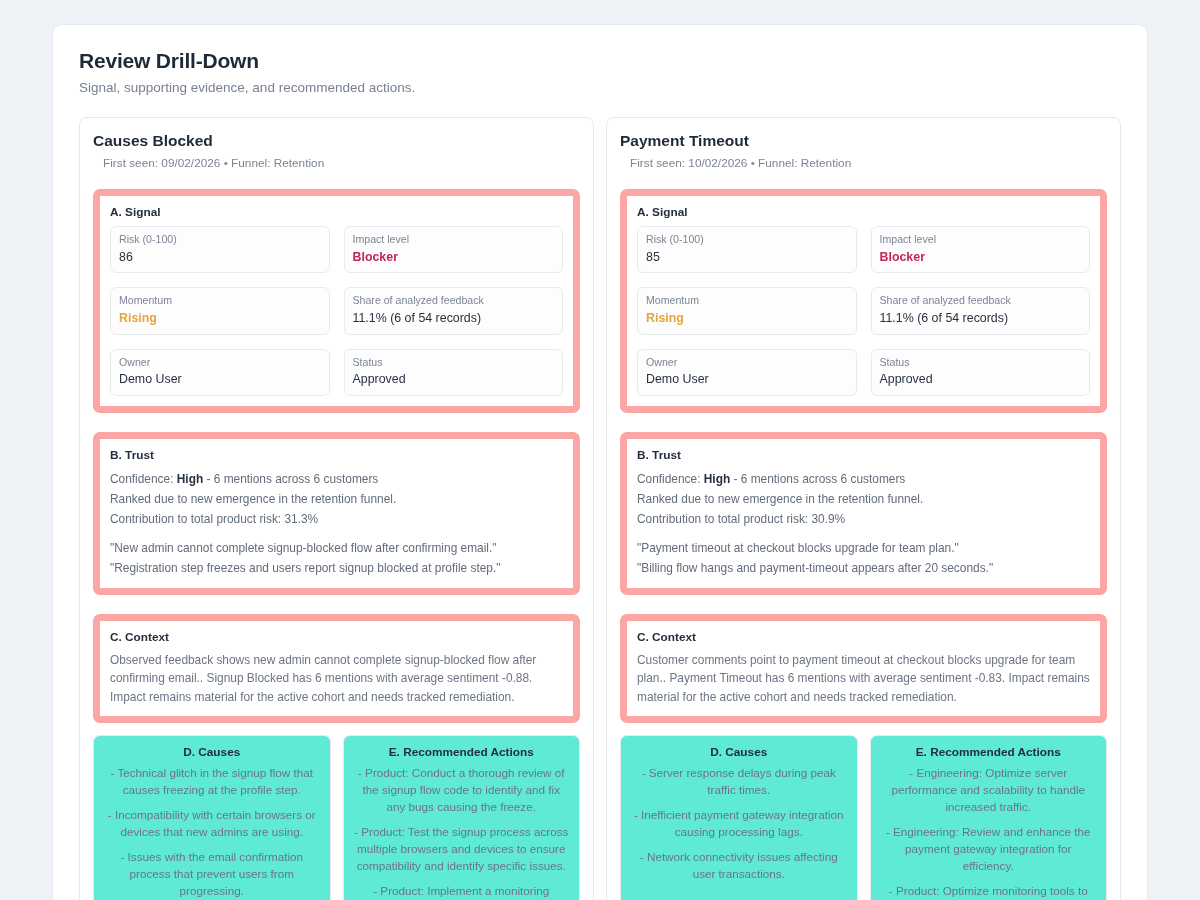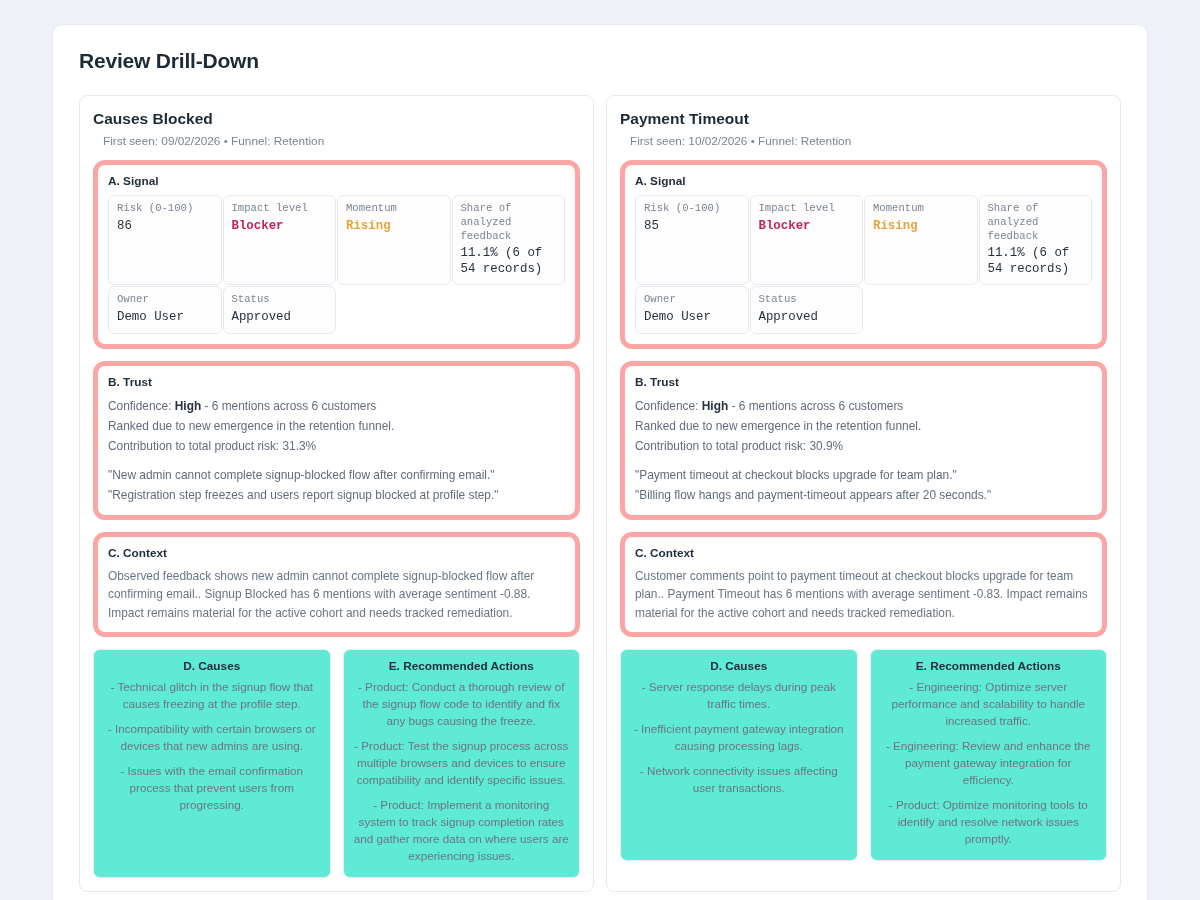--- a/index.html
+++ b/index.html
@@ -40,36 +40,35 @@
     padding: 14px 13px 13px 13px;
   }
   .issue-title {
     font-size: 15.5px; font-weight: bold; color: #1f2a37;
   }
   .issue-meta {
     font-size: 11.8px; color: #7b8594; margin-top: 6px; margin-left: 10px;
   }
 
   .section {
-    border: 5px solid #fca5a5;
-    border-radius: 12px;
-    margin-top: 12px;
+    border: 7px solid #fca5a5;
+    border-radius: 7px;
+    margin-top: 19px;
     padding: 9px 10px 10px 10px;
     background: #fff;
   }
   .section-head {
     font-size: 11.8px; font-weight: bold; color: #232f3e;
     margin-bottom: 7px;
   }
 
   .metrics {
     display: grid;
-    grid-template-columns: 1fr 1fr 1fr 1fr;
-    gap: 1px;
-    font-family: Liberation Mono, monospace;
+    grid-template-columns: 1fr 1fr;
+    gap: 14px;
   }
   .metric {
     border: 1px solid #e7ebf1;
     border-radius: 6px;
     background: #fdfdfe;
     padding: 6px 8px 7px 8px;
     min-height: 44px;
   }
   .metric-label {
     font-size: 10.6px; color: #7b8594; line-height: 1.3;
@@ -122,20 +121,21 @@
     padding: 12px 26px 0 26px;
   }
 </style>
 </head>
 <body>
 
 <div class="page">
 
   <div class="page-head">
     <div class="page-title">Review Drill-Down</div>
+    <div class="page-sub">Signal, supporting evidence, and recommended actions.</div>
   </div>
 
   <div class="grid">
 
     <div class="issue-card">
       <div class="issue-title">Causes Blocked</div>
       <div class="issue-meta">First seen: 09/02/2026 • Funnel: Retention</div>
 
       <div class="section">
         <div class="section-head">A. Signal</div>

